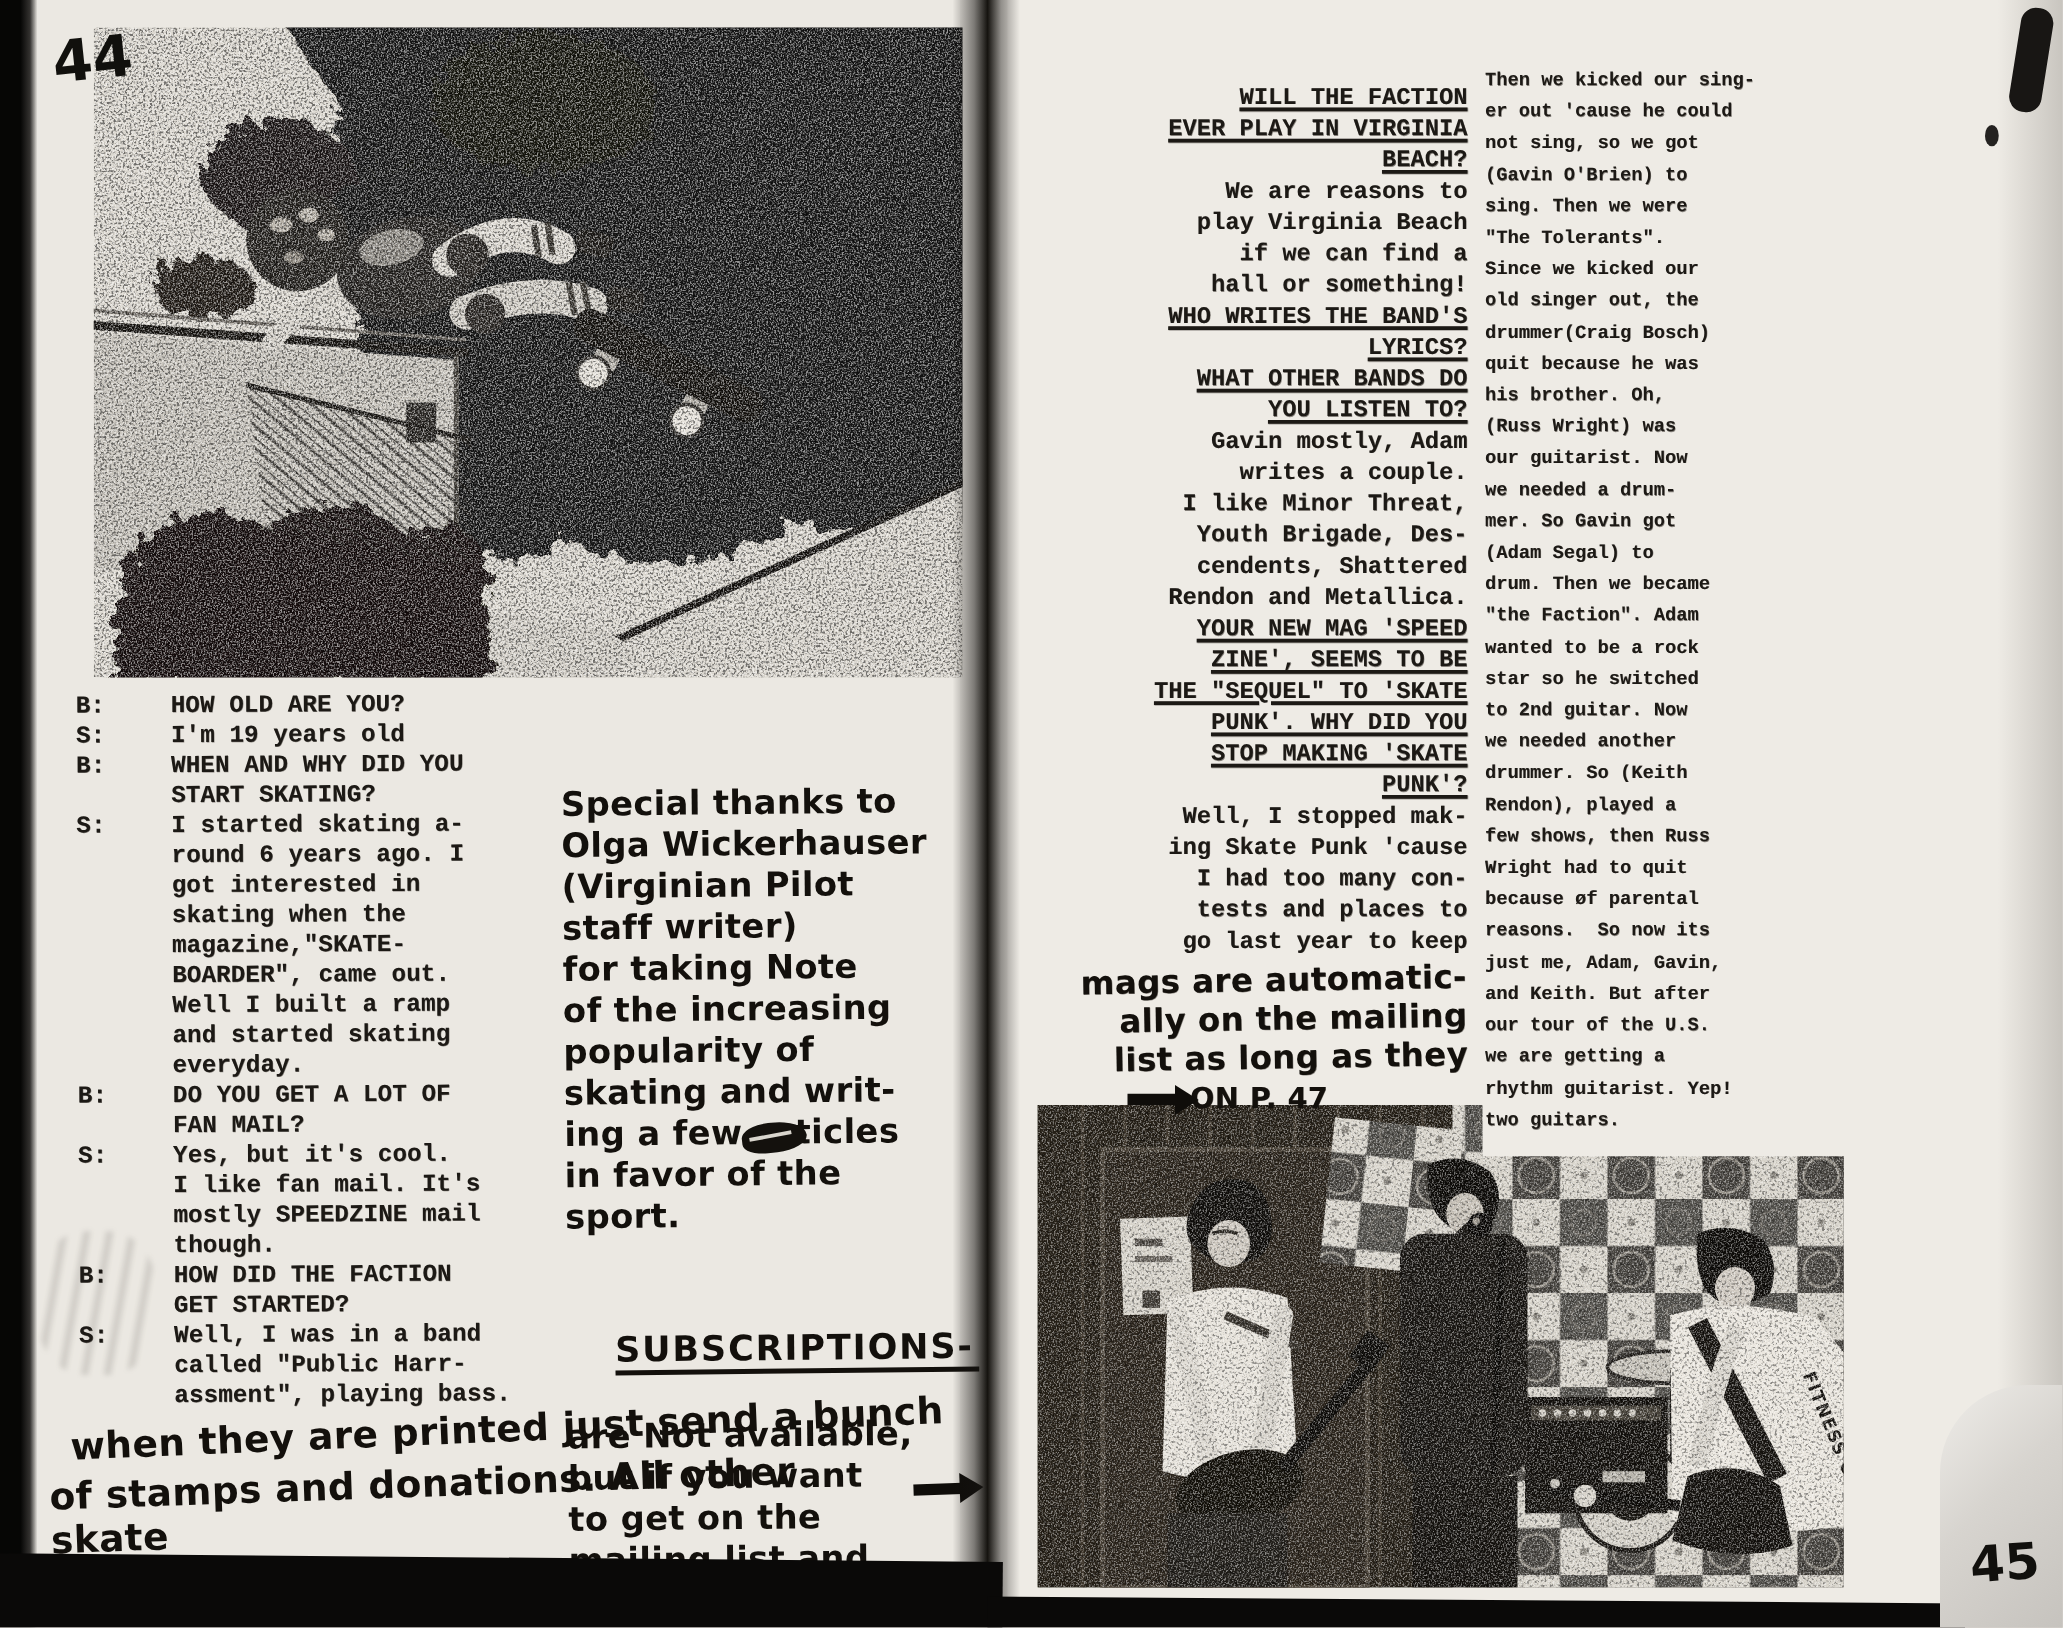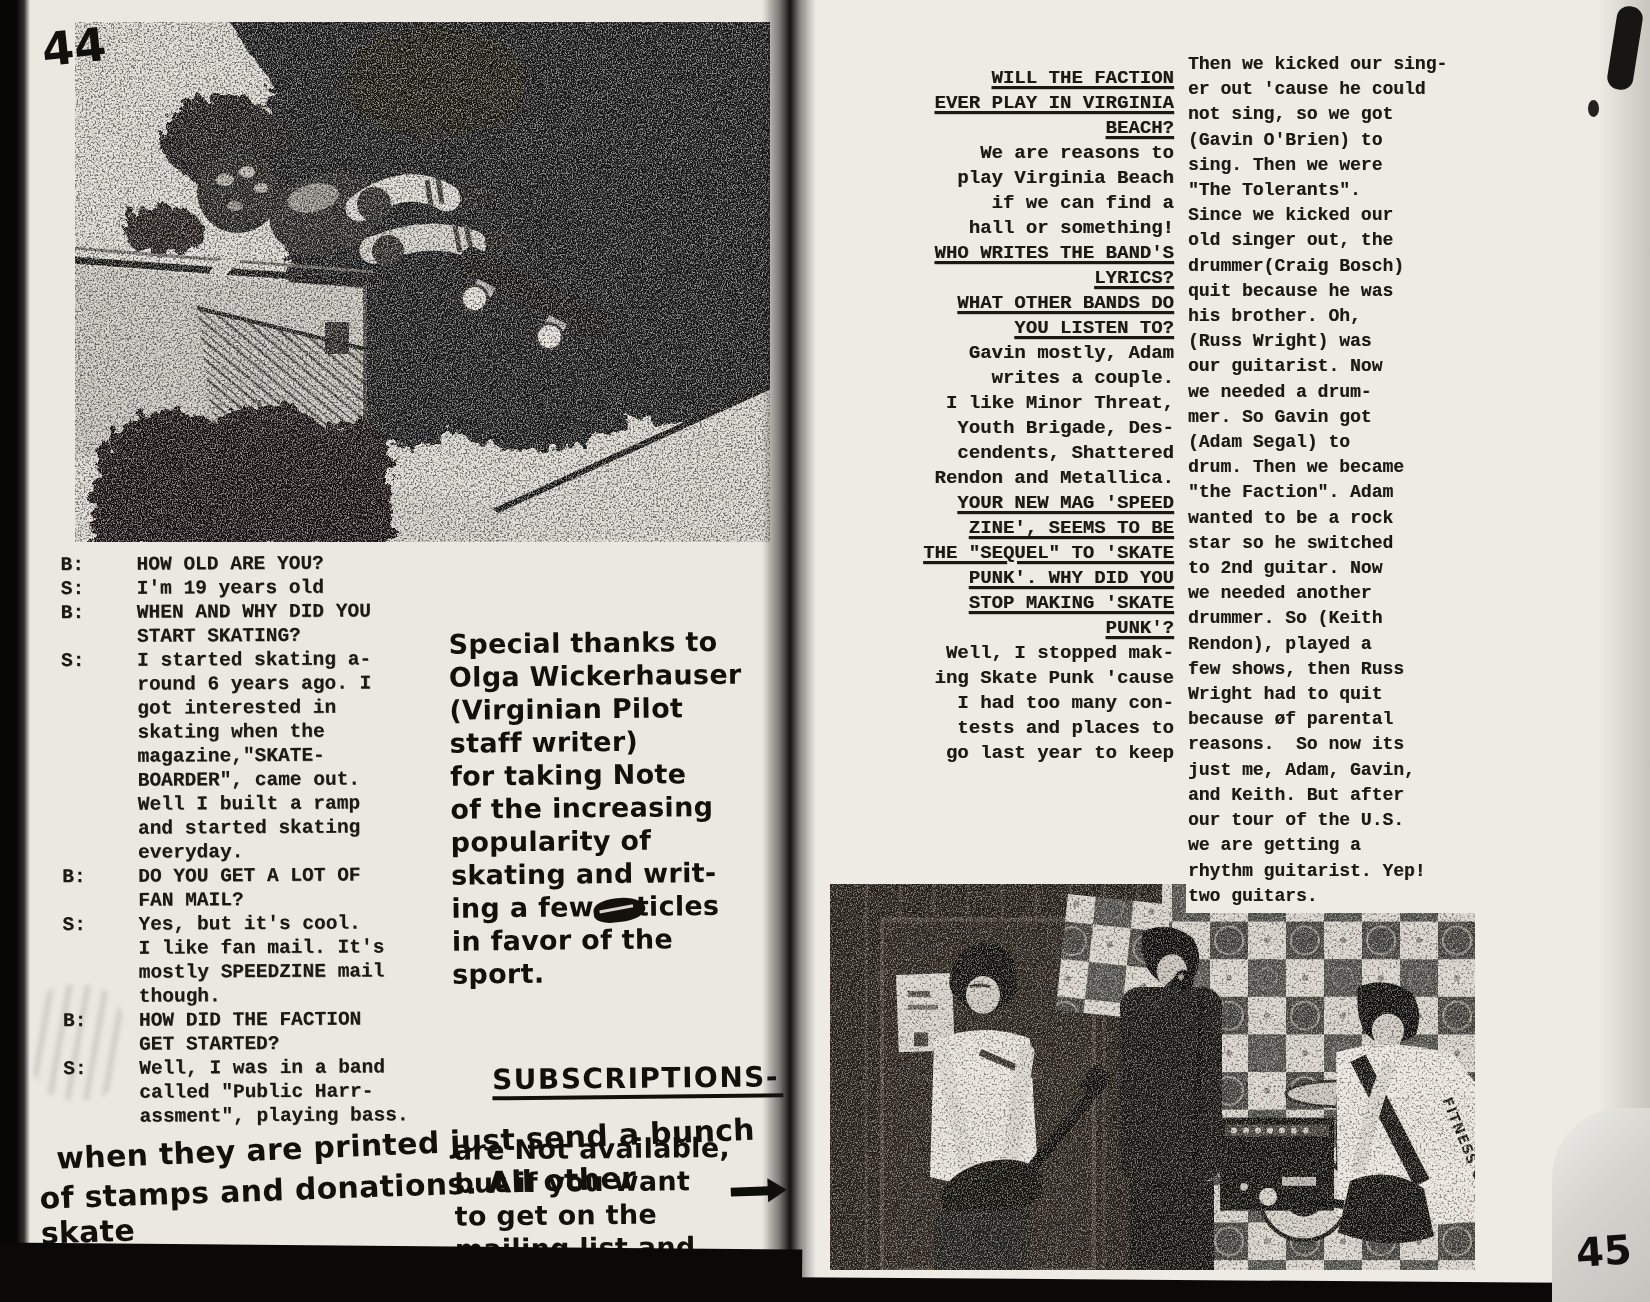--- a/index.html
+++ b/index.html
@@ -27,22 +27,22 @@
   
   .typed{font-family:"Liberation Mono","DejaVu Sans Mono",monospace;font-weight:700;color:#1c1915;
          text-shadow:.4px .4px 0 rgba(25,20,14,.5);}
   #interview{position:absolute;left:62px;top:552px;width:402px;z-index:3;font-size:19.5px;line-height:24px;transform:rotate(-.3deg);}
   .qa-row{display:flex;}
   .qa-row .spk{width:76px;flex:0 0 76px;}
   .qa-row .txt{white-space:pre;}
   #col1{position:absolute;left:820px;top:66px;width:354px;z-index:3;font-size:19px;line-height:25px;text-align:right;}
   .blk{white-space:pre;}
   .blk.u{text-decoration:underline;text-decoration-thickness:3px;text-underline-offset:3px;}
-  #col2{position:absolute;left:1186px;top:52px;width:372px;z-index:4;font-size:18px;line-height:25.2px;
-        white-space:pre;background:#eeebe5;padding:0 4px 4px 2px;}
+  #col2{position:absolute;left:1186px;top:52px;width:372px;z-index:4;font-size:15px;line-height:25.2px;
+        white-space:pre;background:#eeebe5;padding:0 4px 16px 2px;}
   
   .hand{font-family:"DejaVu Sans",sans-serif;font-weight:700;color:#13100c;letter-spacing:.3px;}
   #thanks-note{position:absolute;left:452px;top:560px;width:330px;z-index:3;font-size:27px;line-height:33px;transform:rotate(-.6deg);white-space:pre;}
   #sub-heading{display:inline-block;font-size:28px;letter-spacing:1.5px;border-bottom:4px solid #13100c;padding-right:4px;margin-top:7px;}
   #sub-body{white-space:pre;font-size:27px;line-height:33px;}
   #scribble{position:absolute;left:142px;top:338px;width:52px;height:24px;background:#14110d;border-radius:45% 55% 50% 40%;transform:rotate(-6deg);}
   #scribble:after{content:"";position:absolute;left:6px;top:9px;width:34px;height:3px;background:#d9d5cd;transform:rotate(-4deg);}
   #hand-bottom-1{position:absolute;left:56px;top:1126px;width:710px;z-index:3;font-size:30px;transform:rotate(-2.4deg);}
   #hand-bottom-2{position:absolute;left:40px;top:1168px;width:730px;z-index:3;font-size:30px;transform:rotate(-2deg);
                  display:flex;align-items:center;gap:14px;}
@@ -251,20 +251,29 @@
 THE "SEQUEL" TO 'SKATE
 PUNK'. WHY DID YOU
 STOP MAKING 'SKATE
 PUNK'?</div>
     <div class="blk">Well, I stopped mak-
 ing Skate Punk 'cause
 I had too many con-
 tests and places to
 go last year to keep</div>
 
+    <div id="insert-note" class="hand">
+      <div id="insert-text">mags are automatic-
+ally on the mailing
+list as long as they</div>
+      <div class="arrow-line">
+        <span class="harrow"></span>
+        <span>ON P. 47</span>
+      </div>
+    </div>
   </div>
 
   <div id="col2" class="typed">Then we kicked our sing-
 er out 'cause he could
 not sing, so we got
 (Gavin O'Brien) to
 sing. Then we were
 "The Tolerants".
 Since we kicked our
 old singer out, the

